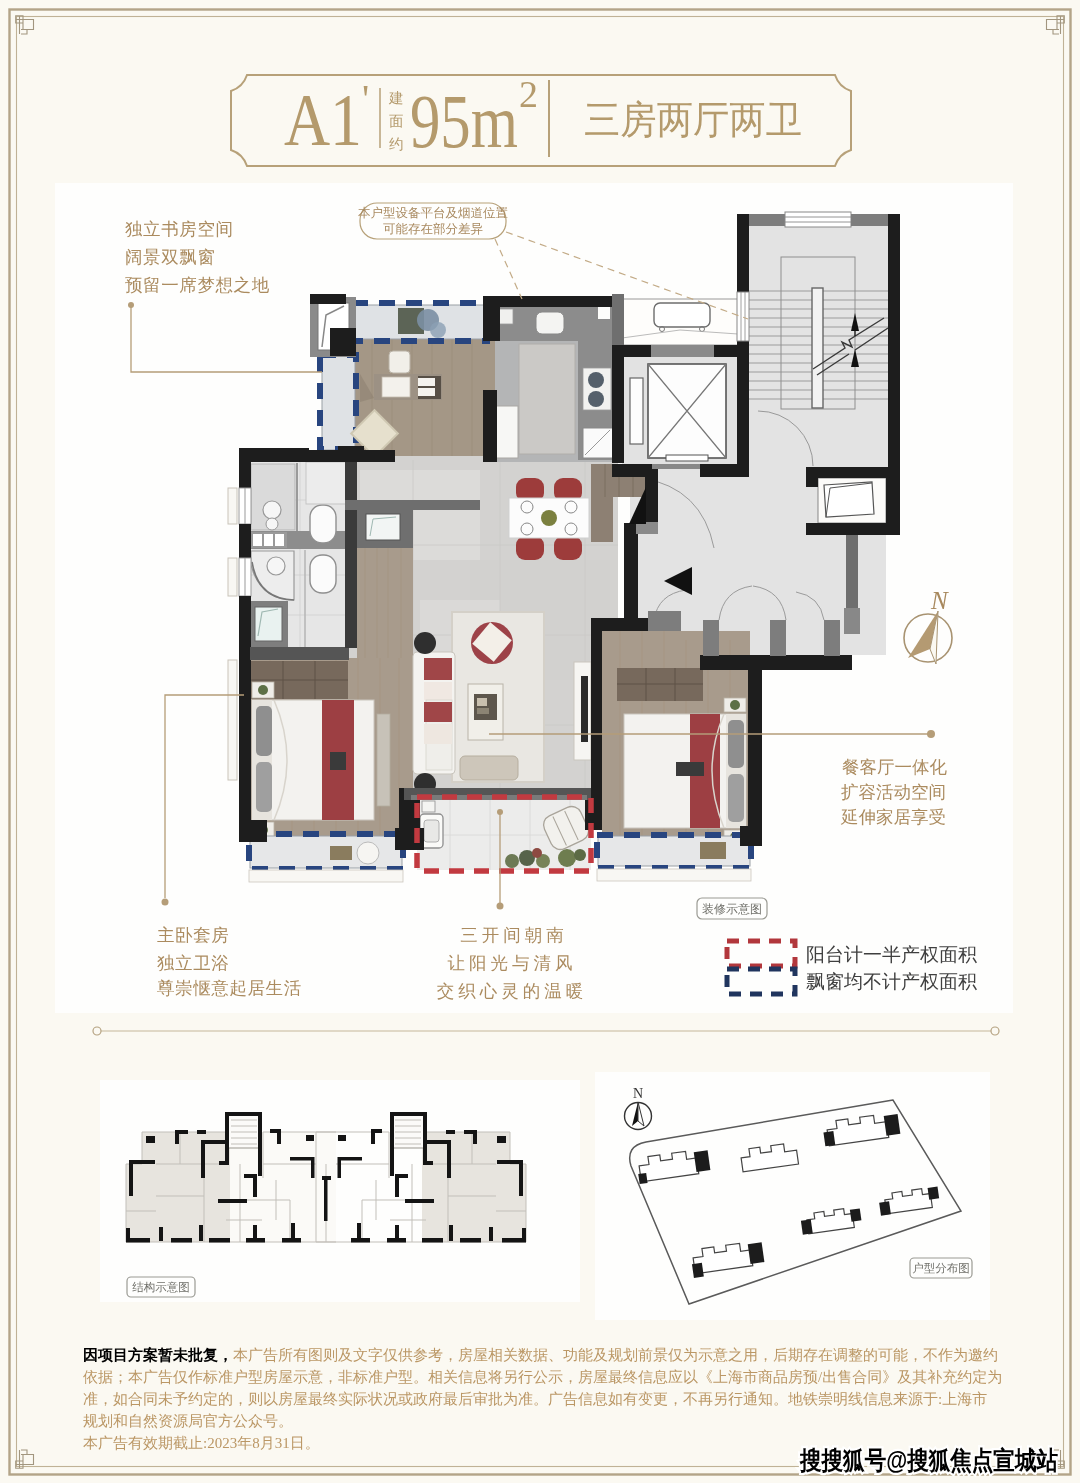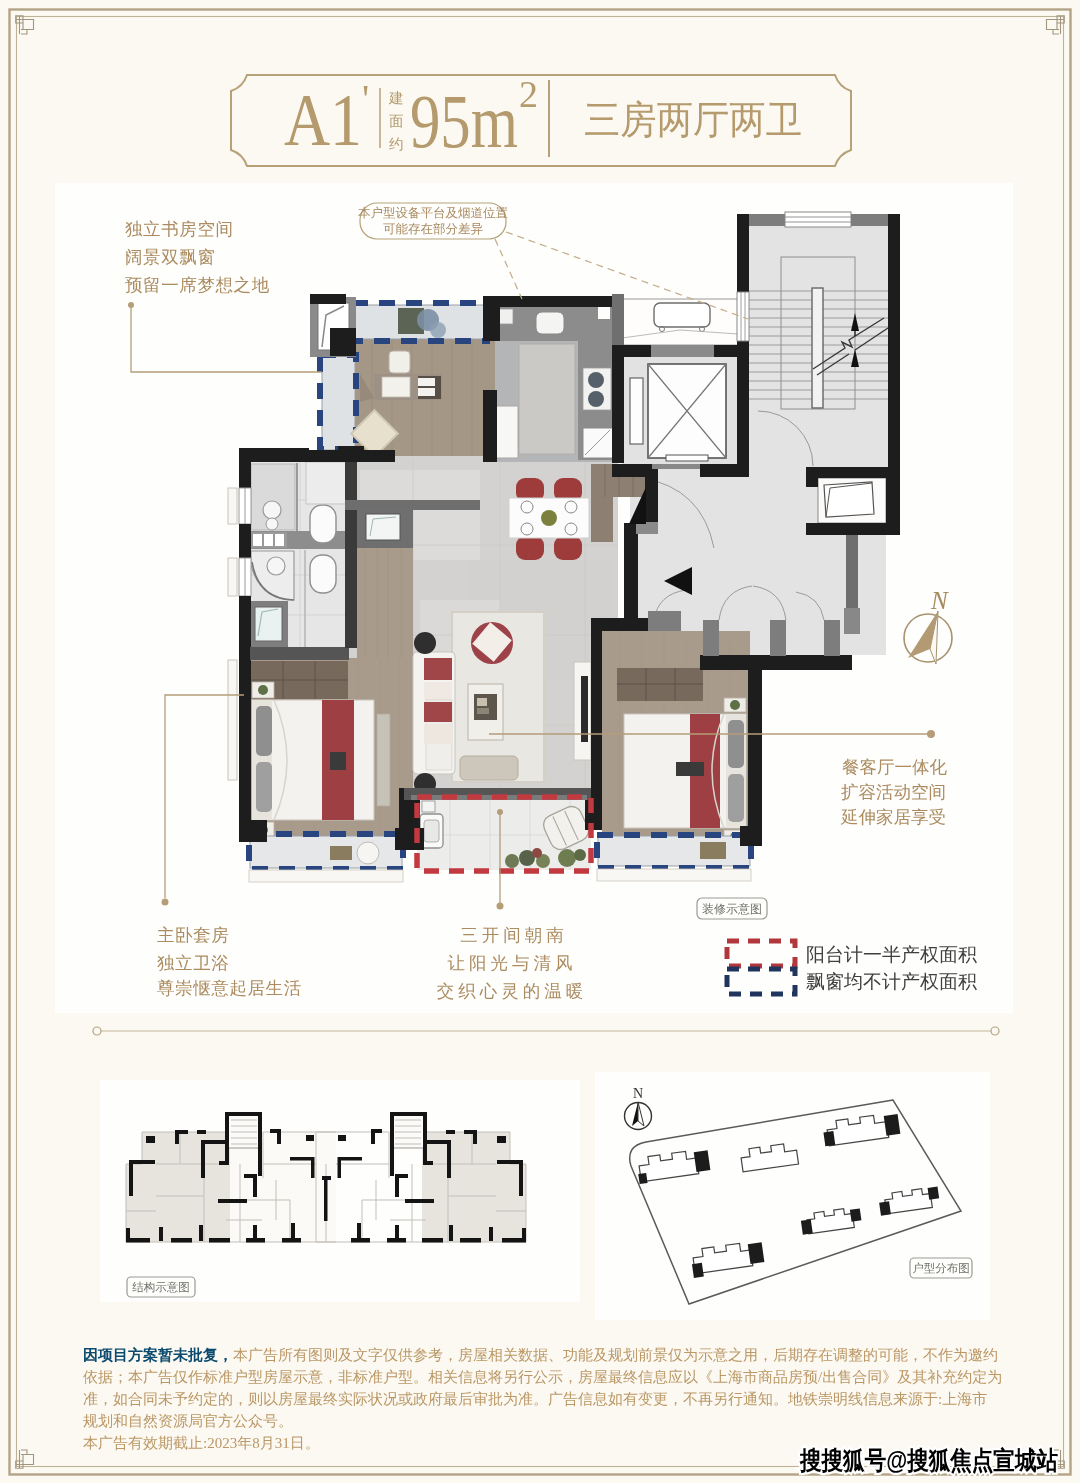--- a/index.html
+++ b/index.html
@@ -1,19 +1,19 @@
 <!DOCTYPE html>
 <html><head>
 <meta charset="utf-8">
 <style>
   html,body{margin:0;padding:0;}
   body{width:1080px;height:1483px;background:#fbf9f2;font-family:"Liberation Sans",sans-serif;position:relative;overflow:hidden;}
   #disc{position:absolute;left:83px;top:1344px;width:960px;font-family:"Liberation Serif",serif;
         font-size:15px;line-height:22px;color:#bb9765;letter-spacing:0;white-space:nowrap;}
-  #disc b{color:#0c4a6e;font-weight:bold;}
+  #disc b{color:#000000;font-weight:bold;}
 </style>
 </head>
 <body>
 <svg width="1080" height="1483" viewBox="0 0 1080 1483" xmlns="http://www.w3.org/2000/svg" style="position:absolute;left:0;top:0;">
 
 <rect x="9.5" y="9.5" width="1061" height="1465" fill="none" stroke="#b3a488" stroke-width="2.4"></rect>
 
 <rect x="16.5" y="16.5" width="1047" height="1450" fill="none" stroke="#c0b296" stroke-width="1.1"></rect>
 
 <g id="orn" stroke="#a2967f" stroke-width="1.1" fill="none">

